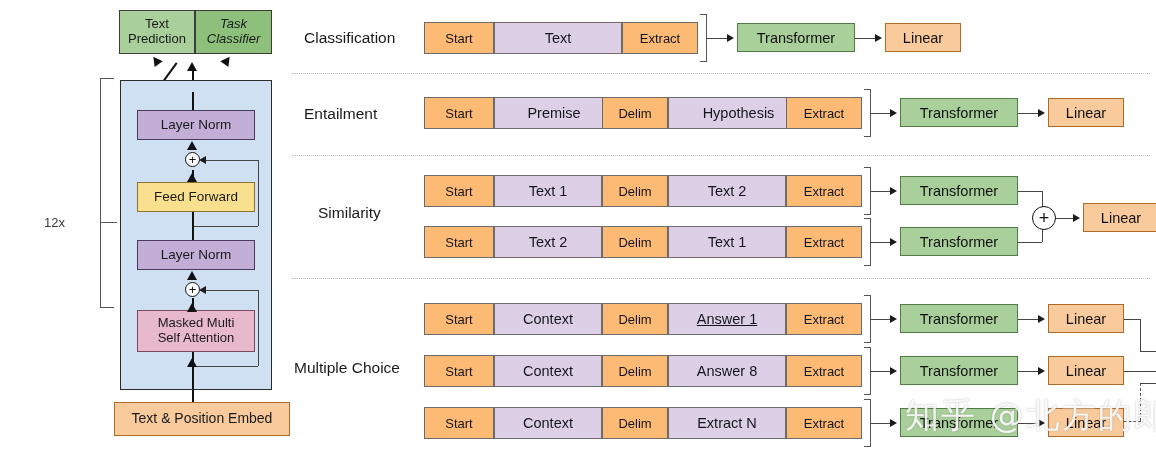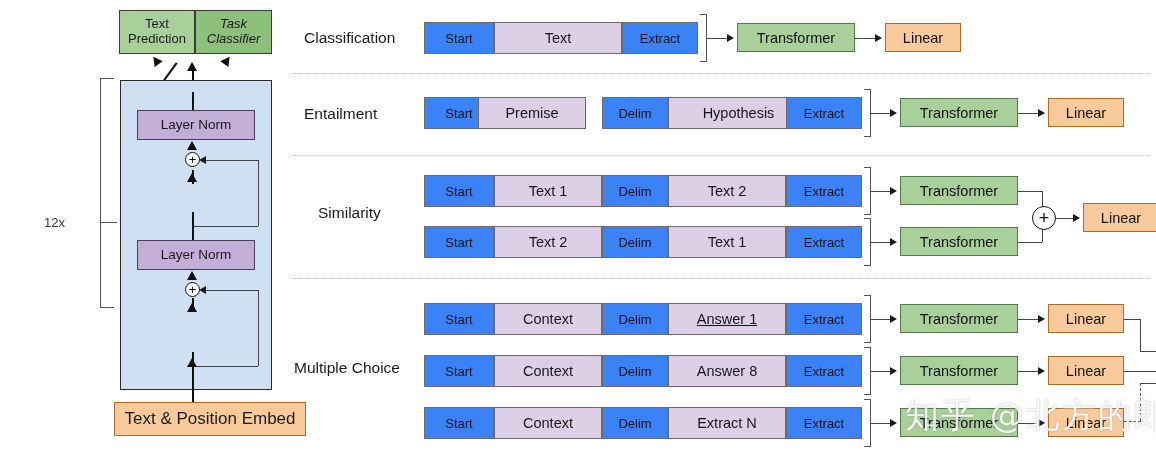--- a/index.html
+++ b/index.html
@@ -63,21 +63,21 @@
   }
 
   .tok {
     position:absolute;
     height:32px;
     border:1.3px solid #6b6b6b;
     display:flex; align-items:center; justify-content:center;
     font-size:13px;
     color:#15151f;
   }
-  .tok.blue   { background:#3b82f6; }
+  .tok.blue   { background:#fdba74; }
   .tok.purple { background:#ddd0e6; }
   .tok.big    { font-size:14.5px; }
 
   .trans {
     position:absolute; height:29px;
     background:#a9cf9a; border:1.4px solid #4f7d45;
     display:flex; align-items:center; justify-content:center;
     font-size:14.5px; color:#111;
   }
   .lin {
@@ -179,20 +179,23 @@
     <span>Layer Norm</span>
   </div>
   <div class="thickline" style="left:192px; top:92px; height:18px;"></div>
 
   <div class="thickline" style="left:192px; top:170px; height:14px;"></div>
   <div class="arrowUp" style="left:187px; top:141px;"></div>
   <div class="plus" style="left:185px; top:152px; width:15px; height:15px;">
     <span>+</span>
   </div>
 
+  <div class="bx k-yellow" style="left:137px; top:182px; width:118px; height:30px; font-size:13.5px;">
+    <span>Feed Forward</span>
+  </div>
   <div class="thickline" style="left:192px; top:212px; height:14px;"></div>
   <div class="arrowUp" style="left:187px; top:173px;"></div>
 
   <div>
     <div class="hline" style="left:192px; top:226px; width:66px;"></div>
     <div class="vline" style="left:258px; top:160px; height:66px;"></div>
     <div class="hline" style="left:202px; top:160px; width:56px;"></div>
     <div class="arrowR" style="left:199px; top:155.5px; transform:rotate(180deg);"></div>
   </div>
 
@@ -200,31 +203,37 @@
     <span>Layer Norm</span>
   </div>
   <div class="thickline" style="left:192px; top:226px; height:14px;"></div>
 
   <div class="thickline" style="left:192px; top:298px; height:14px;"></div>
   <div class="arrowUp" style="left:187px; top:271px;"></div>
   <div class="plus" style="left:185px; top:282px; width:15px; height:15px;">
     <span>+</span>
   </div>
 
+  <div class="bx multi k-pink" style="left:137px; top:310px; width:118px; height:42px; font-size:13px;">
+    <span style="display:block">
+      <span>Masked Multi</span><br>
+      <span>Self Attention</span>
+    </span>
+  </div>
   <div class="thickline" style="left:192px; top:352px; height:14px;"></div>
   <div class="arrowUp" style="left:187px; top:303px;"></div>
 
   <div>
     <div class="hline" style="left:192px; top:366px; width:66px;"></div>
     <div class="vline" style="left:258px; top:290px; height:76px;"></div>
     <div class="hline" style="left:202px; top:290px; width:56px;"></div>
     <div class="arrowR" style="left:199px; top:285.5px; transform:rotate(180deg);"></div>
   </div>
 
-  <div class="bx k-orange" style="left:114px; top:402px; width:192px; height:34px; font-size:17px;">
+  <div class="bx k-orange" style="left:114px; top:402px; width:176px; height:34px; font-size:14px;">
     <span>Text &amp; Position Embed</span>
   </div>
   <div class="thickline" style="left:192px; top:366px; height:36px;"></div>
   <div class="arrowUp" style="left:187px; top:358px;"></div>
 </div>
 
 <div id="right">
 
   <div class="dotsep" style="left:2px; top:73px; width:858px;"></div>
   <div class="dotsep" style="left:2px; top:155px; width:858px;"></div>
@@ -240,21 +249,21 @@
     <div class="arrowR" style="left:437px; top:33.5px;"></div>
     <div class="trans" style="left:447px; top:23px; width:118px;">Transformer</div>
     <div class="hline" style="left:565px; top:38px; width:20px;"></div>
     <div class="arrowR" style="left:585px; top:33.5px;"></div>
     <div class="lin" style="left:595px; top:23px; width:76px;">Linear</div>
   </div>
 
   <div class="task-label" style="left:14px; top:105px;">Entailment</div>
   <div>
     <div class="tok blue" style="left:134px; top:97px; width:70px;">Start</div>
-    <div class="tok purple big" style="left:188px; top:97px; width:108px;">Premise</div>
+    <div class="tok purple big" style="left:204px; top:97px; width:120px;">Premise</div>
     <div class="tok blue" style="left:312px; top:97px; width:66px;">Delim</div>
     <div class="tok purple big" style="left:378px; top:97px; width:141px;">Hypothesis</div>
     <div class="tok blue" style="left:496px; top:97px; width:76px;">Extract</div>
     <div class="sqbr" style="left:574px; top:89px; height:48px;"></div>
     <div class="hline" style="left:581px; top:113px; width:19px;"></div>
     <div class="arrowR" style="left:600px; top:108.5px;"></div>
     <div class="trans" style="left:610px; top:98px; width:118px;">Transformer</div>
     <div class="hline" style="left:728px; top:113px; width:20px;"></div>
     <div class="arrowR" style="left:748px; top:108.5px;"></div>
     <div class="lin" style="left:758px; top:98px; width:76px;">Linear</div>

